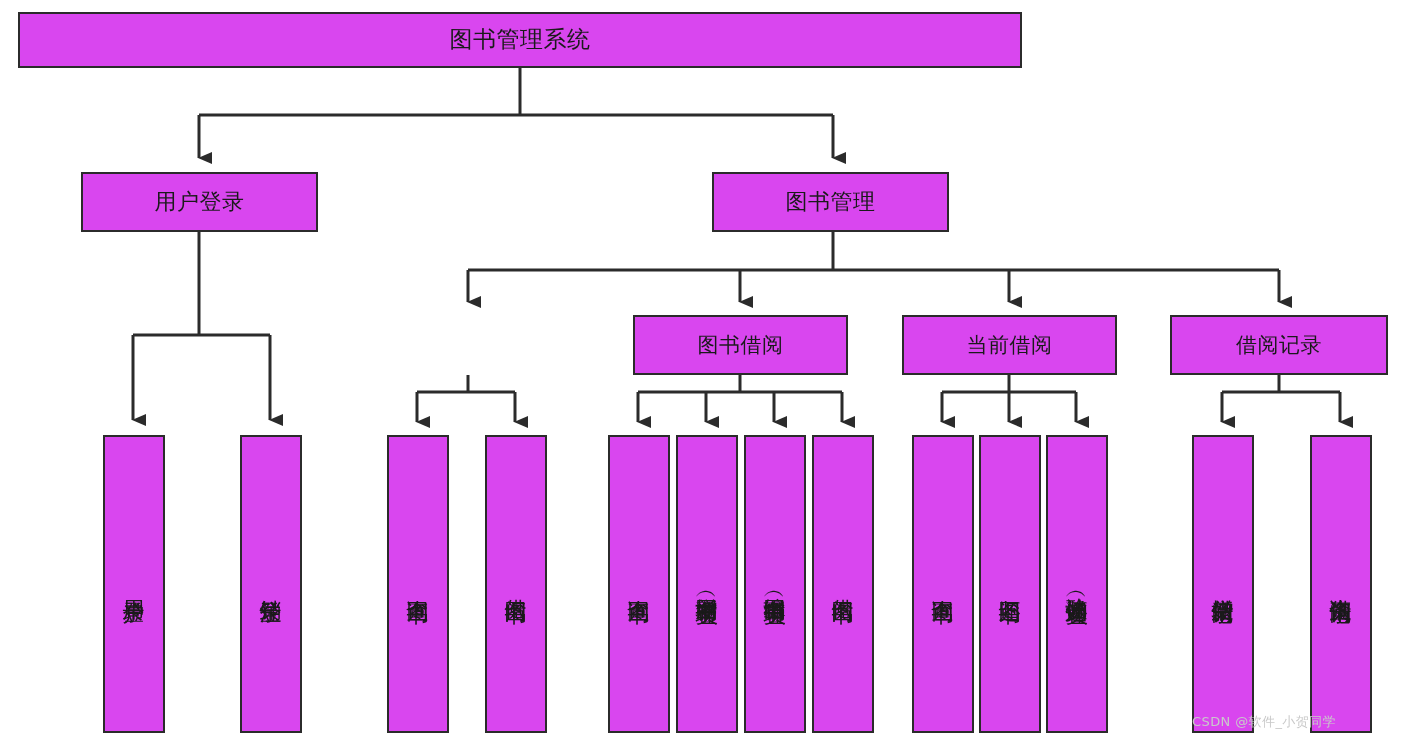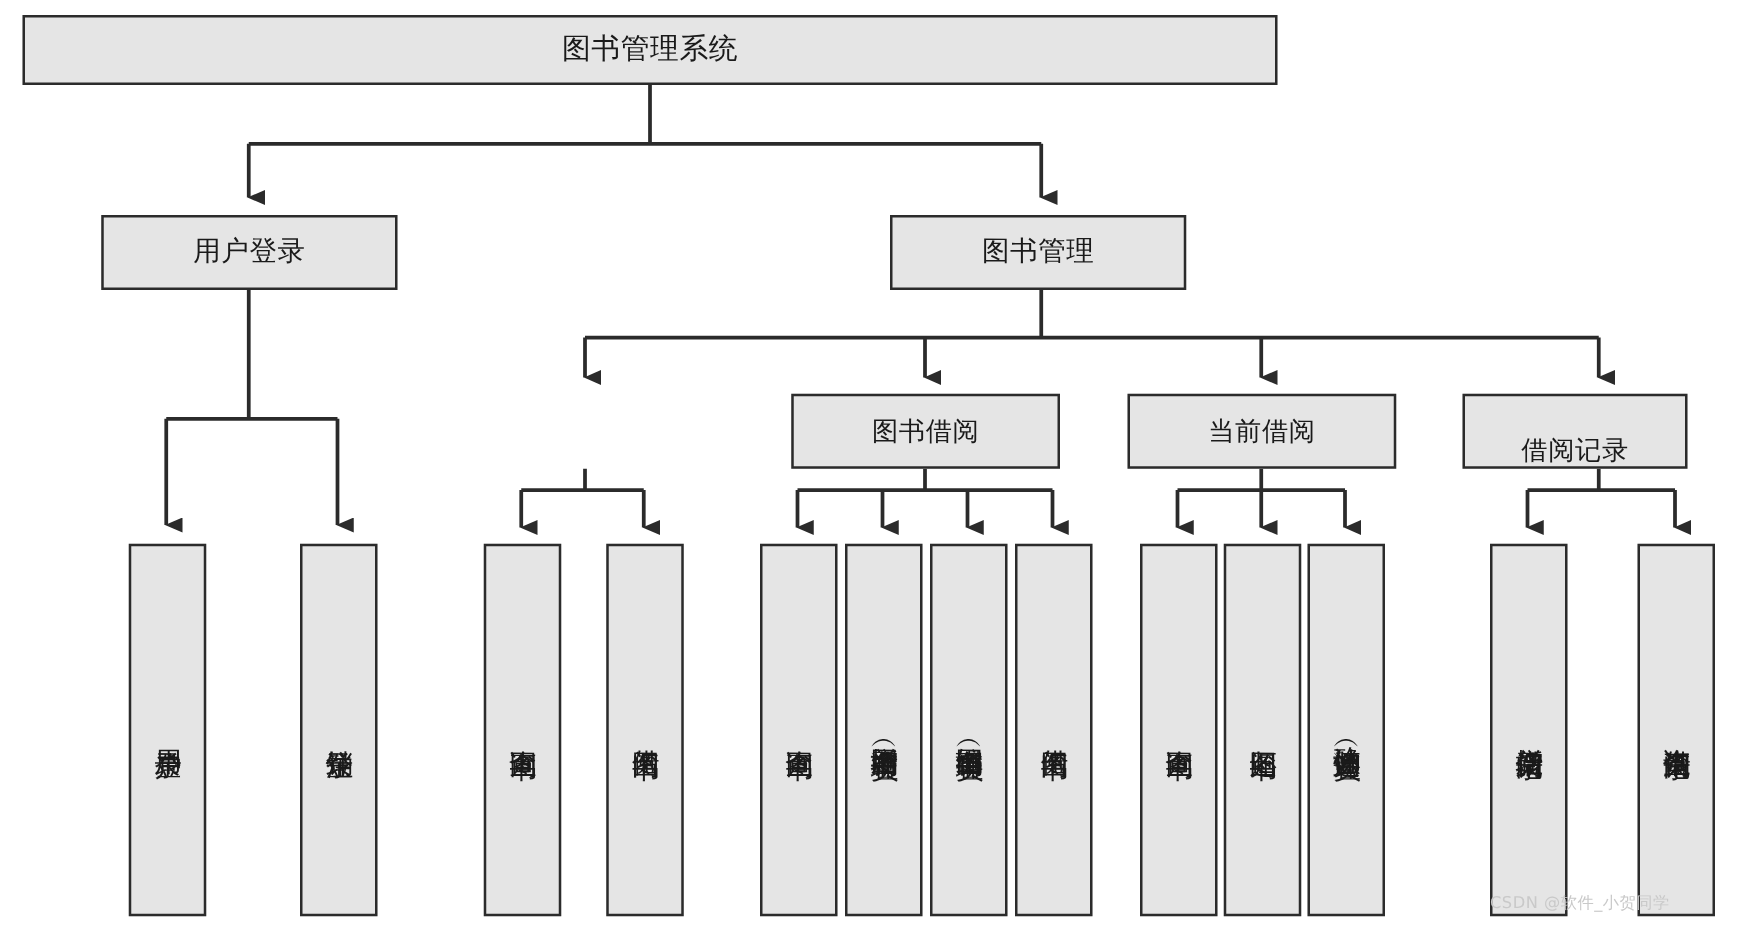--- a/index.html
+++ b/index.html
@@ -19,21 +19,21 @@
     position: absolute;
     left: 0;
     top: 0;
     width: 1405px;
     height: 747px;
     pointer-events: none;
   }
   .node {
     position: absolute;
     box-sizing: border-box;
-    background: #e5e5e5;
+    background: #d946ef;
     border: 2px solid #2b2b2b;
     display: flex;
     align-items: center;
     justify-content: center;
     color: #1a1a1a;
     z-index: 2;
   }
   .node .lbl {
     display: block;
     text-align: center;
@@ -131,21 +131,21 @@
   <div class="node level2" style="left:712px; top:172px; width:237px; height:60px;align-items:center;">
     <span class="lbl">图书管理</span>
   </div>
 
   <div class="node level3" style="left:633px; top:315px; width:215px; height:60px;justify-content:center;">
     <span class="lbl">图书借阅</span>
   </div>
   <div class="node level3" style="left:902px; top:315px; width:215px; height:60px;">
     <span class="lbl">当前借阅</span>
   </div>
-  <div class="node level3" style="left:1170px; top:315px; width:180px; height:60px;align-items:flex-end;">
+  <div class="node level3" style="left:1170px; top:315px; width:218px; height:60px;">
     <span class="lbl">借阅记录</span>
   </div>
 
   <div class="node leaf" style="left:103px; top:435px; width:62px; height:298px;">
     <span class="lbl">用户登录</span>
   </div>
   <div class="node leaf" style="left:240px; top:435px; width:62px; height:298px;">
     <span class="lbl">注销登录</span>
   </div>
 

